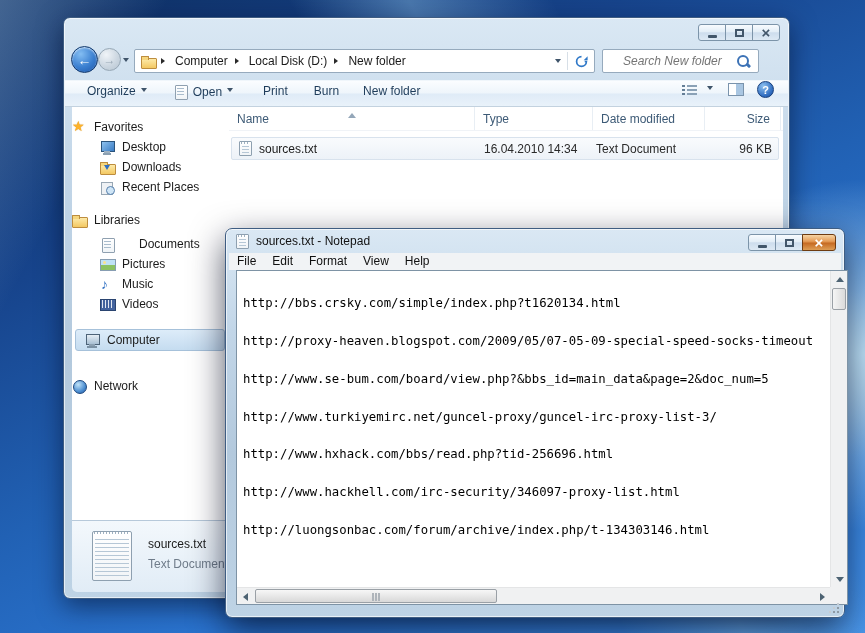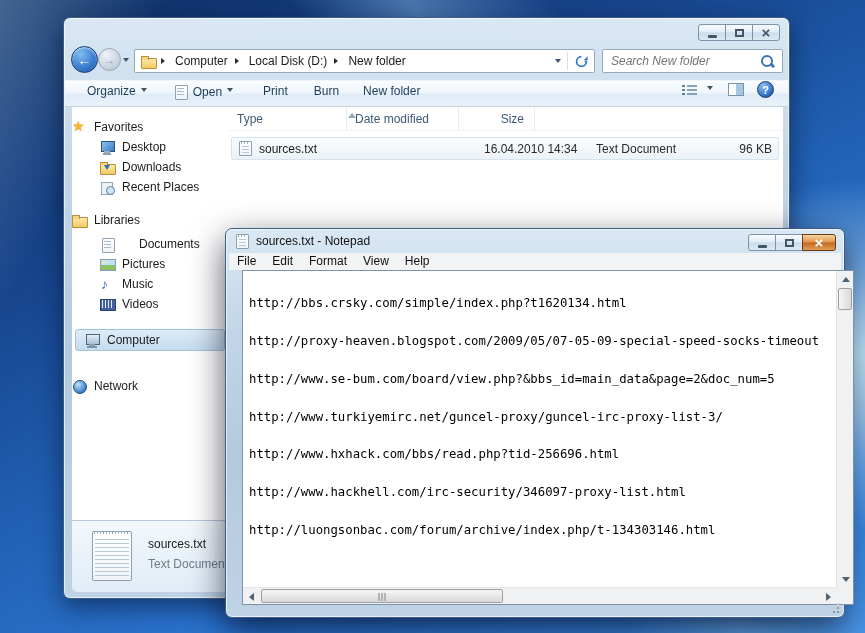--- a/index.html
+++ b/index.html
@@ -46,22 +46,22 @@
 .tri-down{width:0;height:0;border:3.5px solid transparent;border-top:4.5px solid #3f546a;display:inline-block;}
 .tri-right{width:0;height:0;border:3.5px solid transparent;border-left:4.5px solid #2a2a2a;display:inline-block;}
 .nav-drop{position:absolute;left:59px;top:9px;}
 .addr-box{position:absolute;left:70px;top:0;width:461px;height:24px;background:#fff;
   border:1px solid #96aabd;border-radius:2px;display:flex;align-items:center;}
 .crumb{font-size:12px;color:#1b1b1b;padding:0 2px;white-space:nowrap;}
 .crumb-sep{margin:0 5px;}
 .addr-caret{margin-left:auto;padding:0 6px;}
 .addr-div{width:1px;height:18px;background:#d7dfe7;}
 .refresh-btn{width:26px;height:22px;display:flex;align-items:center;justify-content:center;}
-.search-box{position:absolute;left:538px;top:0;width:181px;height:24px;background:#fff;
-  border:1px solid #96aabd;border-radius:2px;display:flex;align-items:center;}
+.search-box{position:absolute;left:538px;top:0;width:157px;height:24px;background:#fff;
+  border:1px solid #96aabd;border-radius:2px;display:flex;align-items:center;padding-left:12px;}
 .search-input{flex:1;min-width:0;border:none;outline:none;background:transparent;
   font:italic 12px "Liberation Sans",sans-serif;color:#666c73;padding:0 2px 0 8px;}
 .mag{position:relative;width:15px;height:15px;margin-right:7px;flex:0 0 15px;}
 .mag::before{content:"";position:absolute;left:1px;top:1px;width:8px;height:8px;border:2px solid #3c72b6;border-radius:50%;}
 .mag::after{content:"";position:absolute;left:10px;top:10px;width:5px;height:2.5px;background:#3c72b6;transform:rotate(45deg);border-radius:1px;}
 
 .toolbar{position:absolute;left:1px;right:1px;top:62px;height:27px;display:flex;align-items:flex-start;
   background:linear-gradient(#fbfdff,#eef5fb 48%,#dfebf7 52%,#e9f2fa);
   border-top:1px solid #f0f6fb;border-bottom:1px solid #c3d2df;font-size:12px;color:#1e3c5a;}
 .tb-item{display:flex;align-items:center;gap:5px;padding:3px 6px;white-space:nowrap;}
@@ -134,21 +134,21 @@
 .doc::after{content:"";position:absolute;left:2px;right:2px;top:4px;bottom:2px;
   background:repeating-linear-gradient(to bottom,#b6c7d6 0 1px,transparent 1px 3px);}
 .doc-sm{width:13px;height:15px;flex:0 0 13px;}
 .doc-lg{position:absolute;left:20px;top:10px;width:40px;height:50px;border-radius:2px;}
 .doc-lg::after{top:7px;background:repeating-linear-gradient(to bottom,#b6c7d6 0 1px,transparent 1px 4px);}
 
 .np-titleicon{position:absolute;left:10px;top:5px;width:13px;height:15px;}
 .np-title{position:absolute;left:30px;top:0;height:24px;line-height:24px;font-size:12px;color:#121212;}
 .np-menu{position:absolute;left:3px;top:24px;width:612px;height:17px;background:#f1f3f5;display:flex;font-size:12px;color:#101010;}
 .menu-item{padding:0 8px;line-height:17px;}
-.np-body{position:absolute;left:16px;top:41px;width:612px;height:335px;background:#fff;border:1px solid #7e93a5;}
+.np-body{position:absolute;left:10px;top:41px;width:612px;height:335px;background:#fff;border:1px solid #7e93a5;}
 .np-text{position:absolute;left:0;top:0;right:17px;bottom:17px;overflow:hidden;padding:1px 0 0 6px;
   font-family:"DejaVu Sans Mono",monospace;font-size:12.3px;line-height:12.6px;color:#000;white-space:pre;}
 .np-vscroll{position:absolute;right:0;top:0;width:17px;bottom:17px;background:#f0f1f2;border-left:1px solid #e4e5e6;}
 .np-hscroll{position:absolute;left:0;bottom:0;right:17px;height:17px;background:#f0f1f2;border-top:1px solid #e4e5e6;}
 .np-corner{position:absolute;right:0;bottom:0;width:17px;height:17px;background:#f0f1f2;}
 .sb-btn{position:absolute;display:flex;align-items:center;justify-content:center;}
 .sb-up{left:0;top:0;width:17px;height:16px;}
 .sb-dn{left:0;bottom:0;width:17px;height:16px;}
 .sb-lf{left:0;top:0;width:16px;height:17px;}
 .sb-rt{right:0;top:0;width:16px;height:17px;}
@@ -280,20 +280,21 @@
       </div>
       <div class="side-row gap25">
         <span class="i i-net"></span>
         <span>Network</span>
       </div>
     </div>
 
     <div class="filearea">
       <div class="cols">
         <span class="sort-arrow"></span>
+        <div class="col col-name">Name</div>
         <div class="col col-type">Type</div>
         <div class="col col-date">Date modified</div>
         <div class="col col-size">Size</div>
       </div>
       <div class="filerow">
         <span class="cell-name">
           <span class="doc doc-sm"></span>
           <span>sources.txt</span>
         </span>
         <span class="cell-date">16.04.2010 14:34</span>

